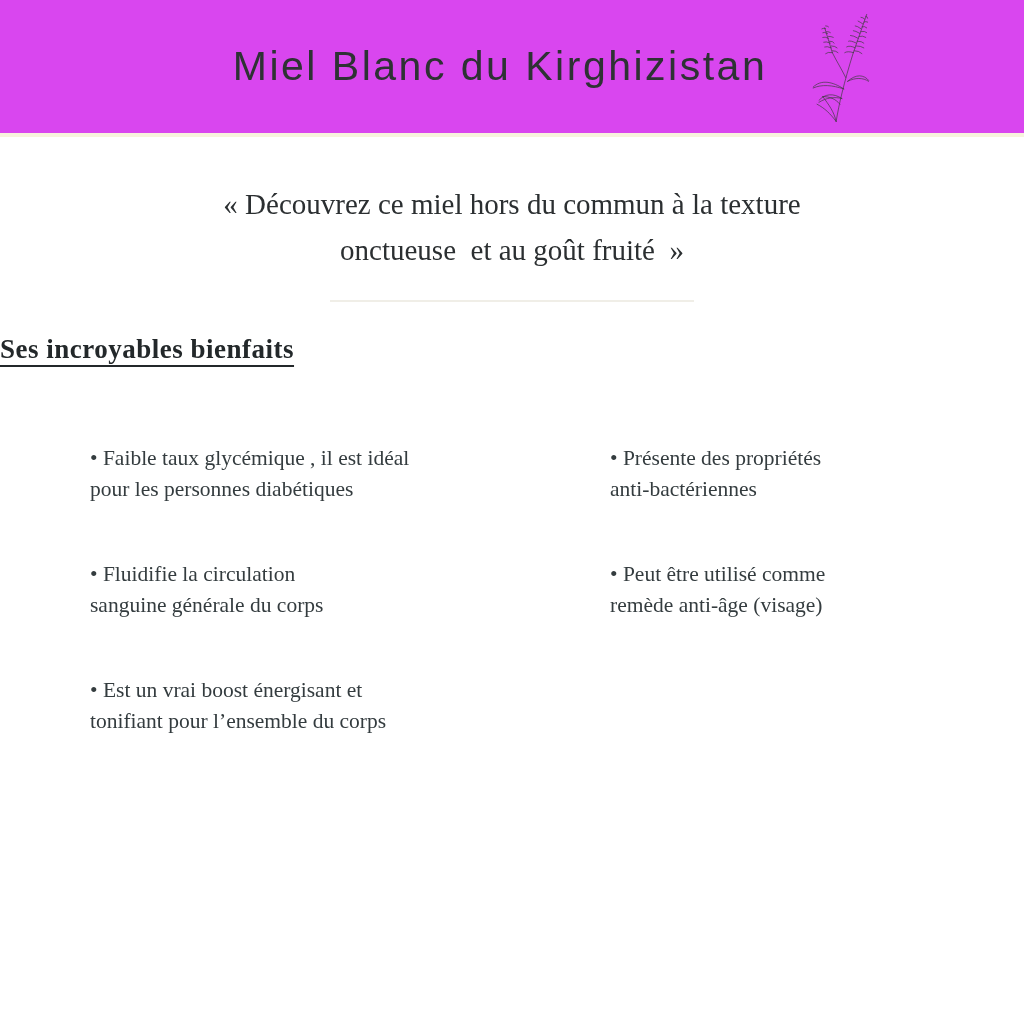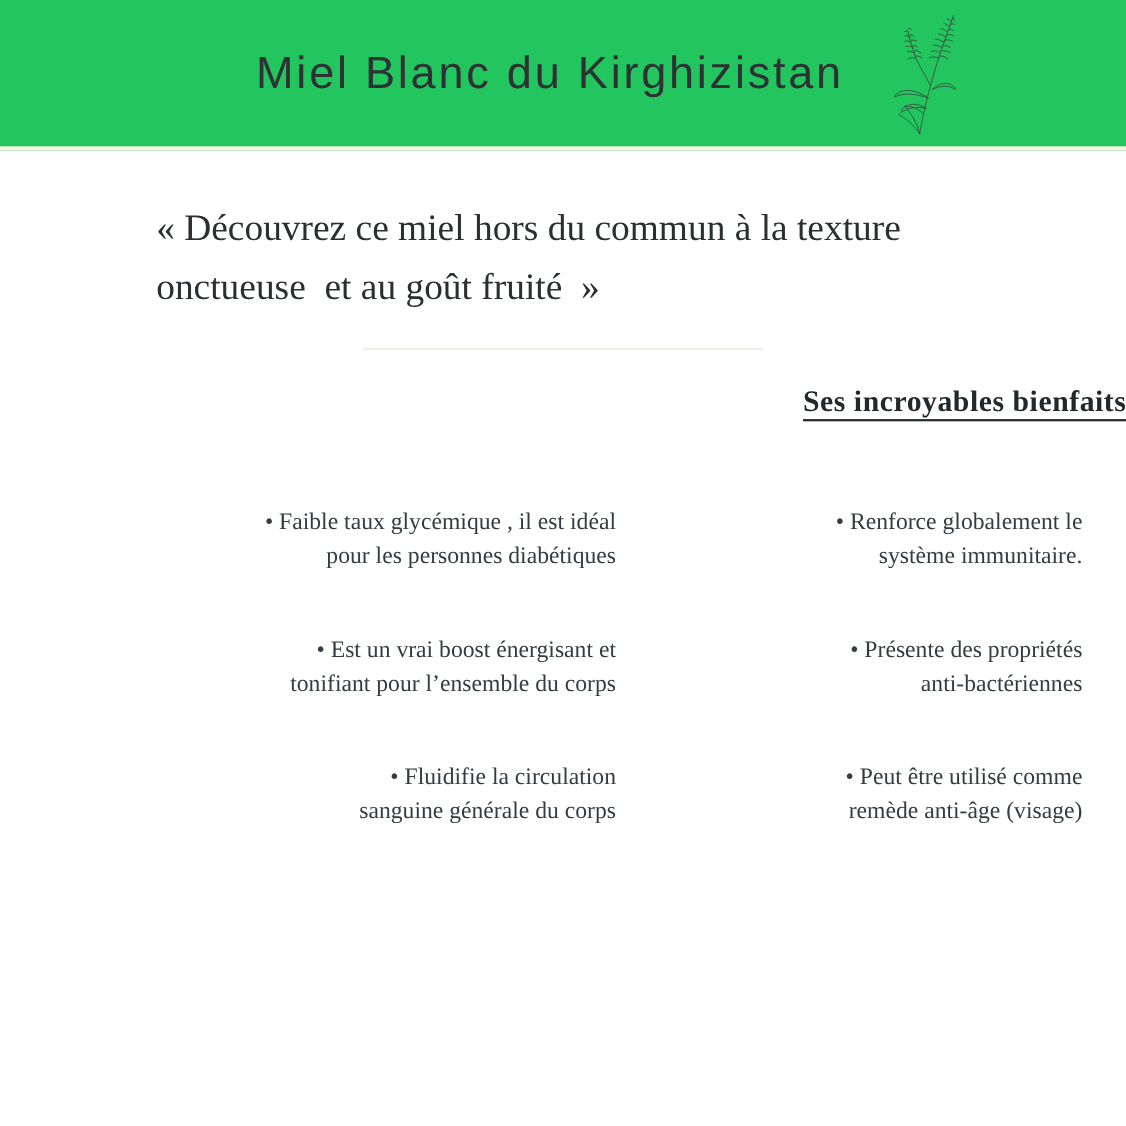--- a/index.html
+++ b/index.html
@@ -12,21 +12,21 @@
     height: 1024px;
     overflow: hidden;
     font-family: "Liberation Serif", "DejaVu Serif", serif;
     color: #333b3e;
   }
   .page { width: 1024px; height: 1024px; position: relative; background: #ffffff; }
 
   
   .banner {
     height: 133px;
-    background: #22c55e;
+    background: #d946ef;
     border-bottom: 4px solid #f7f3dd;
     position: relative;
     display: flex;
     align-items: center;
     justify-content: center;
   }
   .banner h1 {
     margin: 0;
     font-family: "Liberation Sans", "DejaVu Sans", sans-serif;
     font-weight: 300;
@@ -40,58 +40,56 @@
     top: 6px;
     right: 142px;
     width: 86px;
     height: 120px;
   }
 
   
   .quote {
     margin: 44px auto 0;
     width: 740px;
-    text-align: left;
-    font-size: 34px;
+    text-align: center;
+    font-size: 29px;
     line-height: 1.6;
     color: #2b2f31;
     white-space: pre-wrap;
   }
 
   
   .divider {
     width: 364px;
     margin: 26px auto 0;
     border: none;
     border-top: 2px solid #f0eee7;
   }
 
   
   .section-heading {
     margin: 32px 0 0;
-    text-align: right;
+    text-align: left;
     font-size: 27px;
     font-weight: 600;
     letter-spacing: 0.5px;
     color: #23282a;
     text-decoration: underline;
     text-underline-offset: 7px;
     text-decoration-thickness: 2px;
-    padding-left: 40px;
   }
 
   
   .benefits {
     margin-top: 78px;
     padding-left: 90px;
     padding-right: 40px;
     display: grid;
     grid-template-columns: 470px auto;
     column-gap: 50px;
-    text-align: right;
   }
   .benefit {
     margin: 0 0 54px 0;
     font-size: 21.5px;
     line-height: 31px;
     color: #343c3f;
     white-space: pre-line;
   }
 </style>
 </head>
@@ -155,28 +153,26 @@
 onctueuse  et au goût fruité  »</p>
 
     <hr class="divider">
 
     <h2 class="section-heading">Ses incroyables bienfaits</h2>
 
     <div class="benefits">
       <div class="col">
         <p class="benefit">• Faible taux glycémique , il est idéal
 pour les personnes diabétiques</p>
+        <p class="benefit">• Fluidifie la circulation
+sanguine générale du corps</p>
         <p class="benefit">• Est un vrai boost énergisant et
 tonifiant pour l’ensemble du corps</p>
-        <p class="benefit">• Fluidifie la circulation
-sanguine générale du corps</p>
       </div>
       <div class="col">
-        <p class="benefit">• Renforce globalement le
-système immunitaire.</p>
         <p class="benefit">• Présente des propriétés
 anti-bactériennes</p>
         <p class="benefit">• Peut être utilisé comme
 remède anti-âge (visage)</p>
       </div>
     </div>
   </main>
 
 </div>
 

